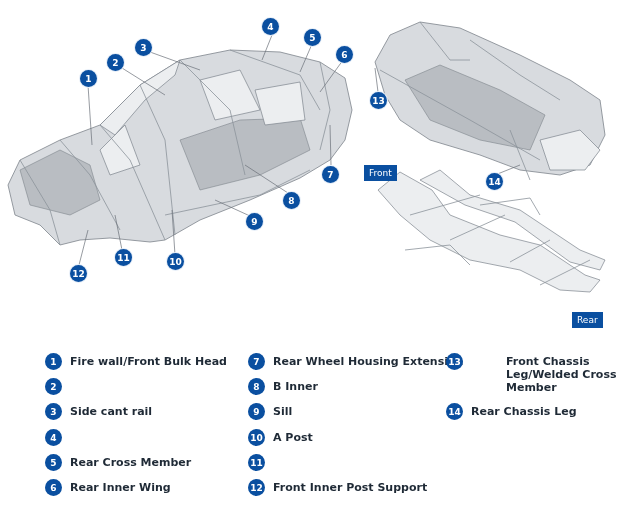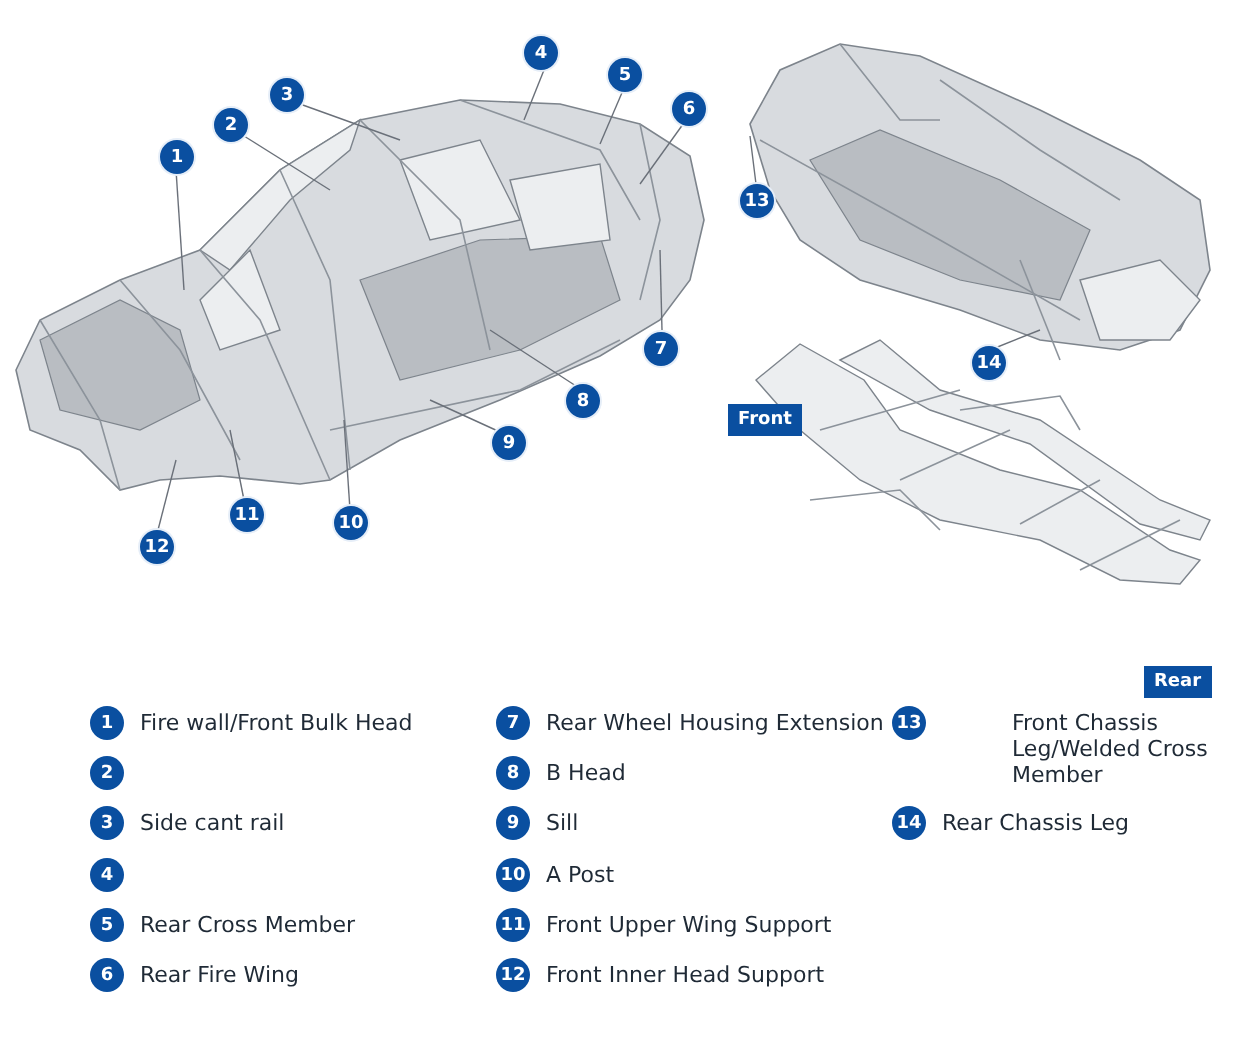--- a/index.html
+++ b/index.html
@@ -4,25 +4,25 @@
 <style>
   html, body { margin: 0; padding: 0; background: #ffffff; }
   body { width: 624px; height: 520px; position: relative; overflow: hidden;
          font-family: "DejaVu Sans", sans-serif; }
   .canvas { position: absolute; left: 0; top: 0; width: 624px; height: 340px; }
   .badge { position: absolute; width: 17px; height: 17px; border-radius: 50%;
            background: #0a4fa0; color: #fff; font-size: 9px; font-weight: bold;
            display: flex; align-items: center; justify-content: center;
            box-shadow: 0 0 0 1px #e6eef8; }
   .tag { position: absolute; background: #0a4fa0; color: #fff; font-size: 9px;
-         font-weight: bold; padding: 2px 5px; line-height: 12px; margin-top: 37px; }
+         font-weight: normal; padding: 2px 5px; line-height: 12px; }
   .legend { position: absolute; top: 345px; left: 0; width: 624px; height: 170px; }
   .item { position: absolute; display: flex; align-items: flex-start; }
   .item .badge { position: static; flex: 0 0 auto; width: 17px; height: 17px; margin-right: 8px; box-shadow: none; }
-  .item .label { font-size: 11px; font-weight: normal; color: #1f2a36; line-height: 13px; padding-top: 2px; white-space: nowrap; }
+  .item .label { font-size: 11px; font-weight: bold; color: #1f2a36; line-height: 13px; padding-top: 2px; white-space: nowrap; }
   .item .label.wrap { white-space: normal; width: 130px; margin-left: 35px; }
   svg .ln { stroke: #8c939b; stroke-width: 0.8; fill: none; }
   svg .body { fill: #d8dbdf; stroke: #7d848c; stroke-width: 0.8; }
   svg .dark { fill: #b9bdc2; stroke: #7d848c; stroke-width: 0.6; }
   svg .light { fill: #eceef0; stroke: #7d848c; stroke-width: 0.7; }
   svg .leader { stroke: #6a7079; stroke-width: 0.7; }
 </style>
 </head>
 <body>
 
@@ -95,21 +95,21 @@
   <div class="badge" style="left:322px;top:166px">7</div>
   <div class="badge" style="left:283px;top:192px">8</div>
   <div class="badge" style="left:246px;top:213px">9</div>
   <div class="badge" style="left:167px;top:253px">10</div>
   <div class="badge" style="left:115px;top:249px">11</div>
   <div class="badge" style="left:70px;top:265px">12</div>
   <div class="badge" style="left:370px;top:92px">13</div>
   <div class="badge" style="left:486px;top:173px">14</div>
 
   <div class="tag" style="left:364px;top:165px">Front</div>
-  <div class="tag" style="left:572px;top:296px">Rear</div>
+  <div class="tag" style="left:572px;top:312px">Rear</div>
 </div>
 
 <div class="legend">
   <div class="item" style="left:45px;top:8px">
     <span class="badge">1</span>
     <span class="label">Fire wall/Front Bulk Head</span>
   </div>
   <div class="item" style="left:45px;top:33px">
     <span class="badge">2</span>
   </div>
@@ -119,46 +119,45 @@
   </div>
   <div class="item" style="left:45px;top:84px">
     <span class="badge">4</span>
   </div>
   <div class="item" style="left:45px;top:109px">
     <span class="badge">5</span>
     <span class="label">Rear Cross Member</span>
   </div>
   <div class="item" style="left:45px;top:134px">
     <span class="badge">6</span>
-    <span class="label">Rear Fire Wing</span>
+    <span class="label">Rear Inner Wing</span>
   </div>
 
   <div class="item" style="left:248px;top:8px">
     <span class="badge">7</span>
     <span class="label">Rear Wheel Housing Extension</span>
   </div>
   <div class="item" style="left:248px;top:33px">
     <span class="badge">8</span>
-    <span class="label">B Head</span>
+    <span class="label">B Inner</span>
   </div>
   <div class="item" style="left:248px;top:58px">
     <span class="badge">9</span>
     <span class="label">Sill</span>
   </div>
   <div class="item" style="left:248px;top:84px">
     <span class="badge">10</span>
     <span class="label">A Post</span>
   </div>
   <div class="item" style="left:248px;top:109px">
     <span class="badge">11</span>
-    <span class="label">Front Upper Wing Support</span>
   </div>
   <div class="item" style="left:248px;top:134px">
     <span class="badge">12</span>
-    <span class="label">Front Inner Head Support</span>
+    <span class="label">Front Inner Post Support</span>
   </div>
 
   <div class="item" style="left:446px;top:8px">
     <span class="badge">13</span>
     <span class="label wrap">Front Chassis Leg/Welded Cross Member</span>
   </div>
   <div class="item" style="left:446px;top:58px">
     <span class="badge">14</span>
     <span class="label">Rear Chassis Leg</span>
   </div>

